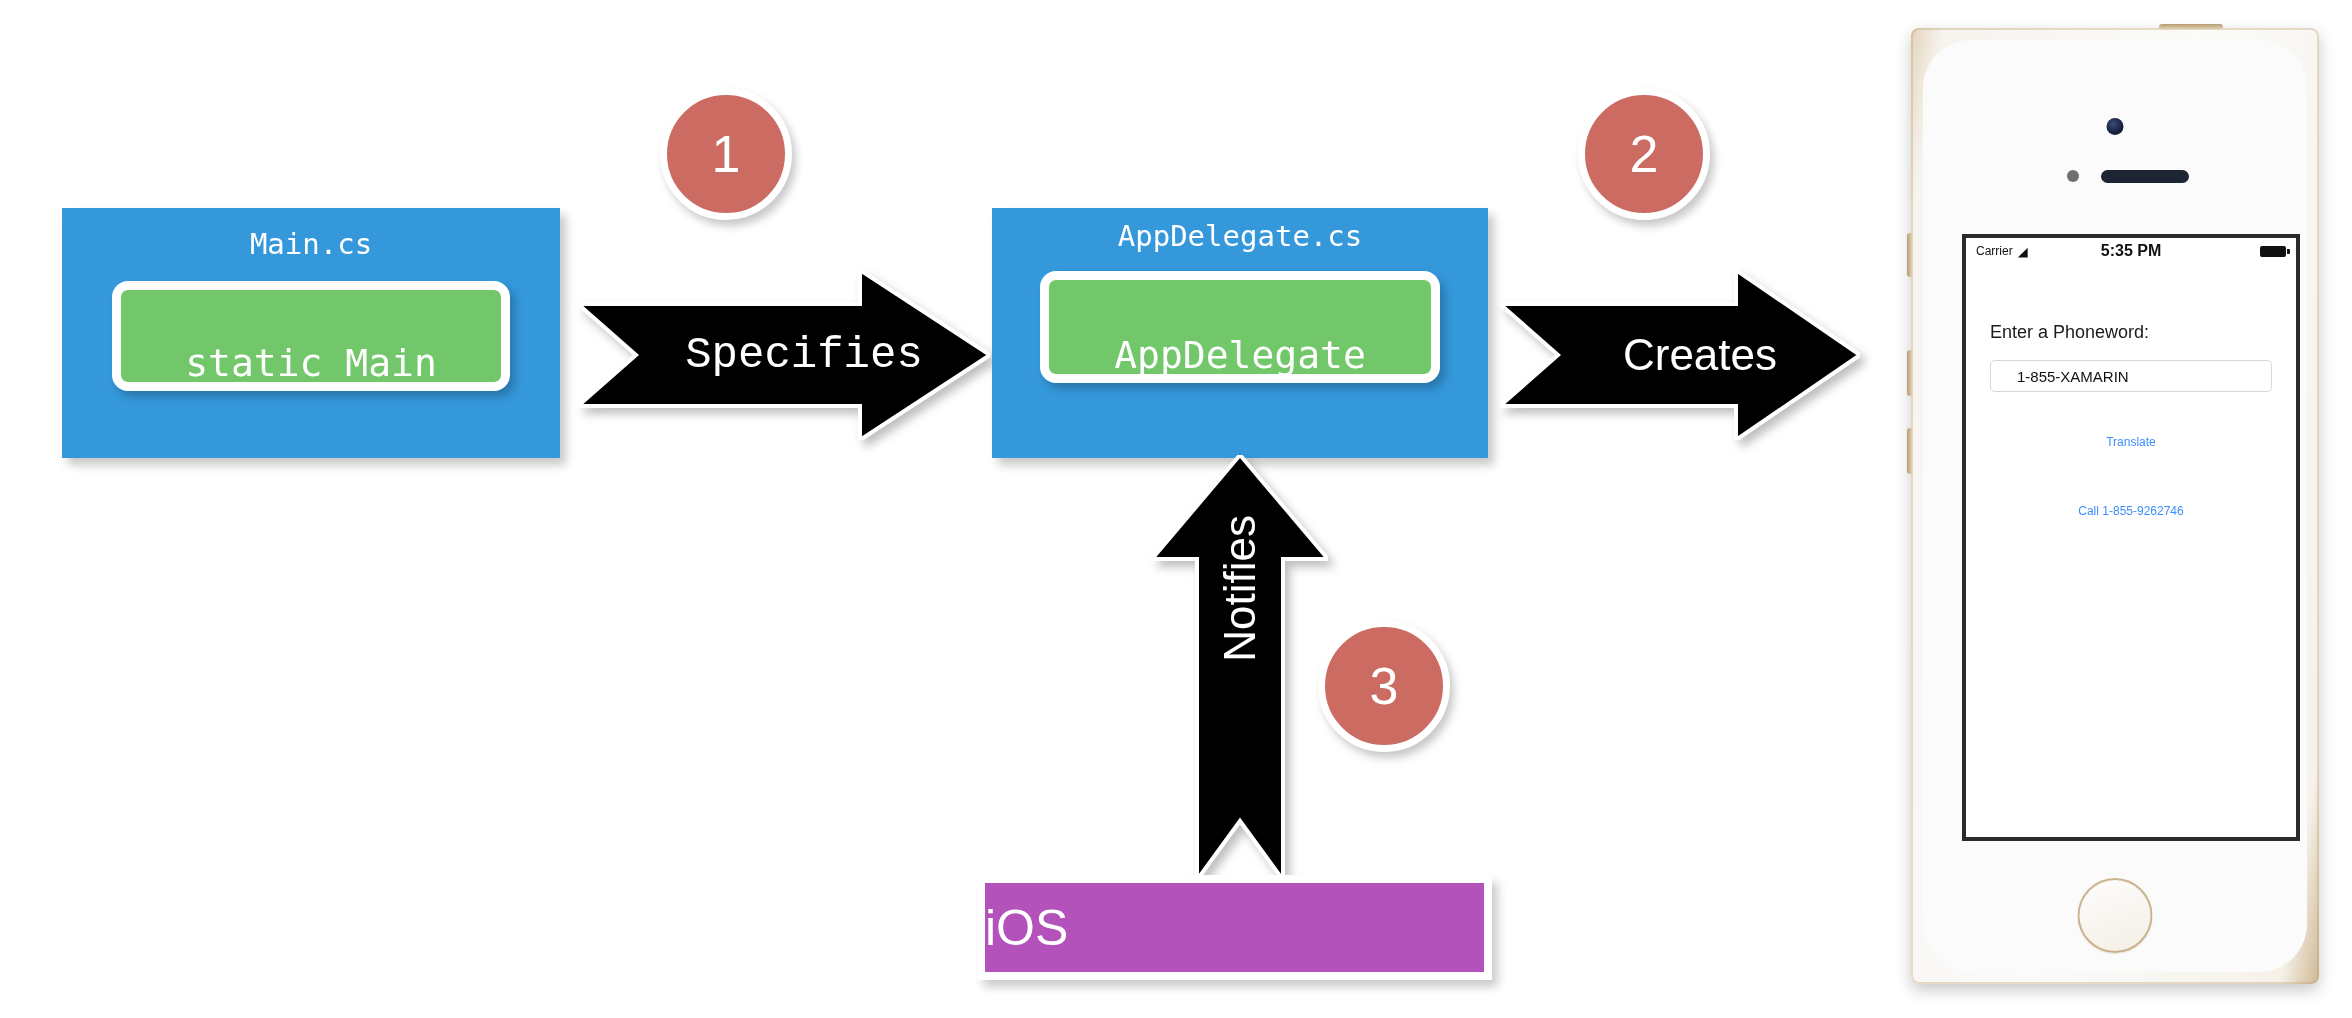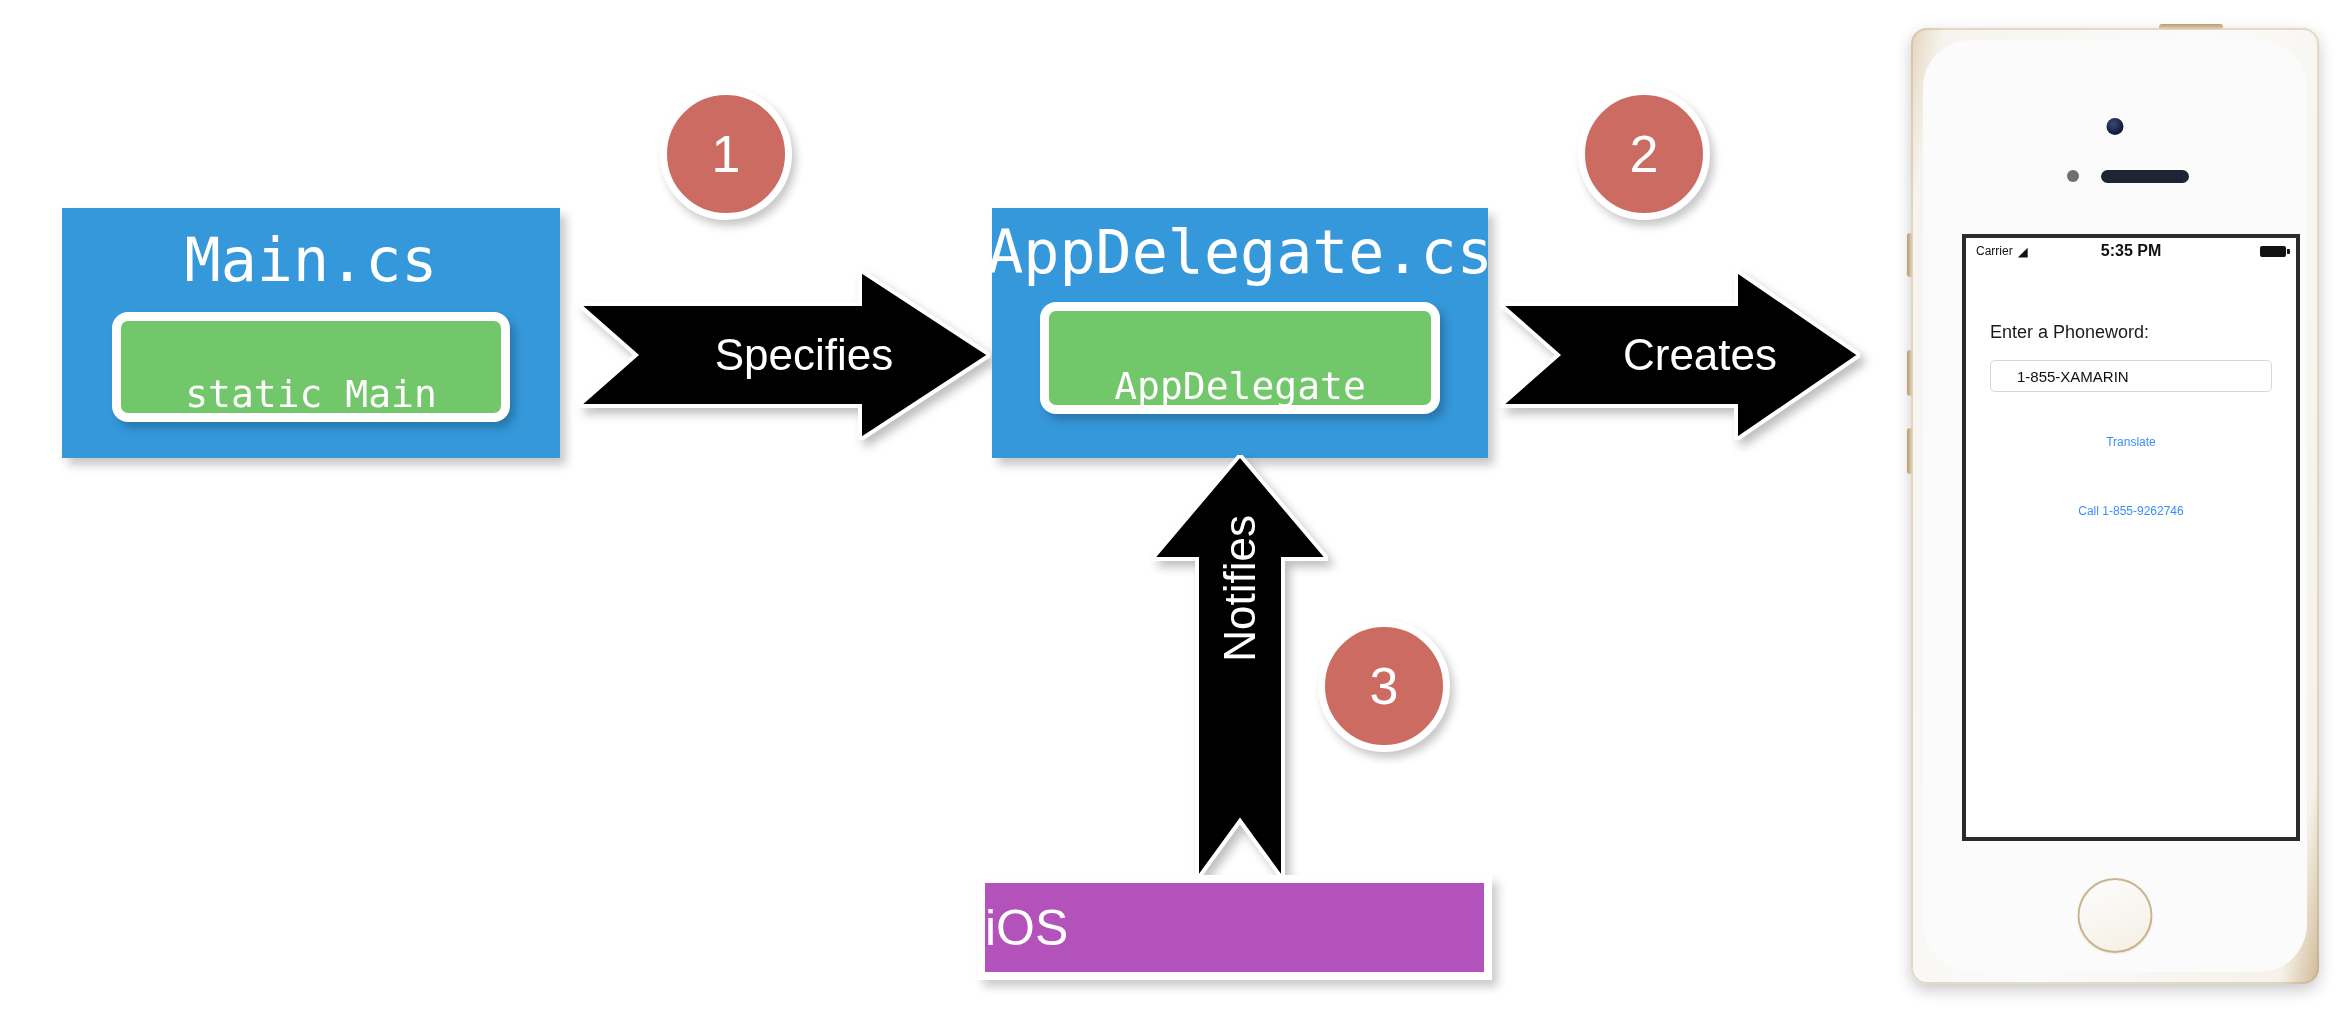--- a/index.html
+++ b/index.html
@@ -28,21 +28,21 @@
     background: #3498db;
     box-shadow: 6px 7px 9px rgba(0,0,0,0.22);
     box-sizing: border-box;
     display: flex;
     flex-direction: column;
     align-items: center;
   }
   .file-title {
     font-family: "DejaVu Sans Mono", "Liberation Mono", monospace;
     color: #ffffff;
-    font-size: 60px;
+    font-size: 29px;
     line-height: 1;
     letter-spacing: 0px;
     white-space: nowrap;
   }
   .class-chip {
     background: #72c76a;
     border: 9px solid #ffffff;
     border-radius: 16px;
     box-shadow: 5px 6px 8px rgba(0,0,0,0.22);
     display: flex;
@@ -100,21 +100,21 @@
     top: 50%;
     transform: translateY(-50%);
     text-align: center;
     color: #ffffff;
     font-size: 44px;
     line-height: 1;
     pointer-events: none;
     padding-left: 40px;
     box-sizing: border-box;
   }
-  #arrow-specifies { left: 578px; top: 270px; width: 412px; height: 170px; }
+  #arrow-specifies { left: 578px; top: 270px; width: 412px; height: 170px; font-family: Liberation Mono, monospace; }
   #arrow-creates   { left: 1500px; top: 270px; width: 360px; height: 170px; }
 
   
   #arrow-notifies {
     position: absolute;
     left: 1152px; top: 455px; width: 176px; height: 425px;
     filter: drop-shadow(5px 6px 5px rgba(0,0,0,0.25));
   }
   #arrow-notifies svg { display: block; }
   #arrow-notifies .alabel {
@@ -153,21 +153,21 @@
 
   
   #phone {
     position: absolute;
     left: 1905px; top: 22px;
     width: 420px; height: 968px;
   }
   .phone-body {
     position: absolute;
     left: 6px; top: 6px; right: 6px; bottom: 6px;
-    border-radius: 16px;
+    border-radius: 8px;
     background: linear-gradient(100deg,#e4d5bd 0%, #f7f4ef 6%, #fbfbfa 50%, #f6f2ea 93%, #cfb894 100%);
     box-shadow: 0 6px 16px rgba(0,0,0,0.22), inset 0 0 0 2px rgba(190,160,110,0.35);
   }
   .phone-face {
     position: absolute;
     left: 12px; top: 12px; right: 12px; bottom: 12px;
     border-radius: 48px;
     background: #fbfbfb;
   }
   .phone-btn {

